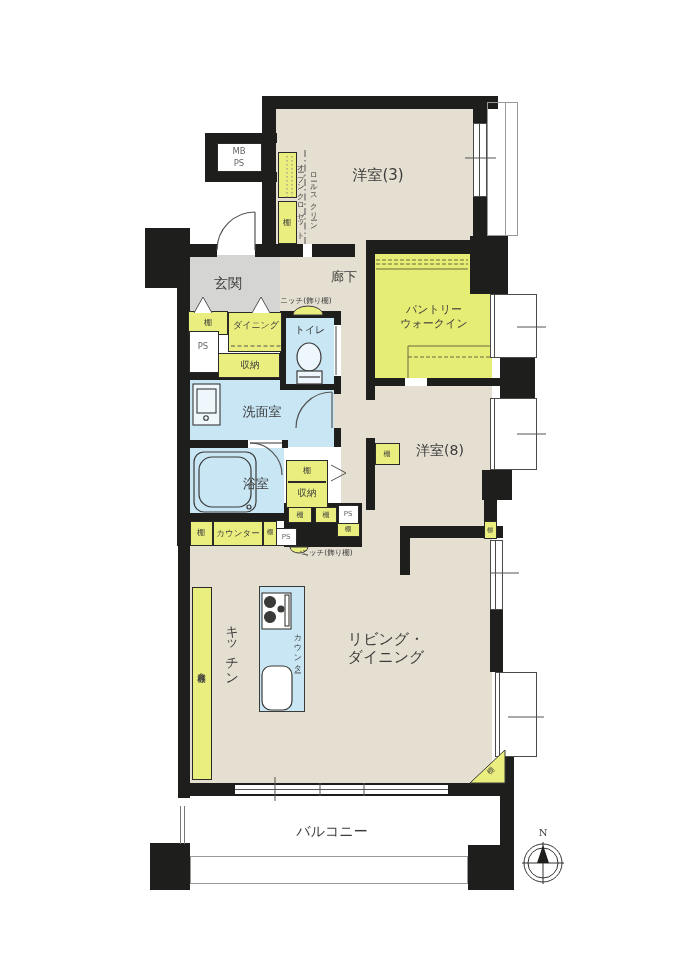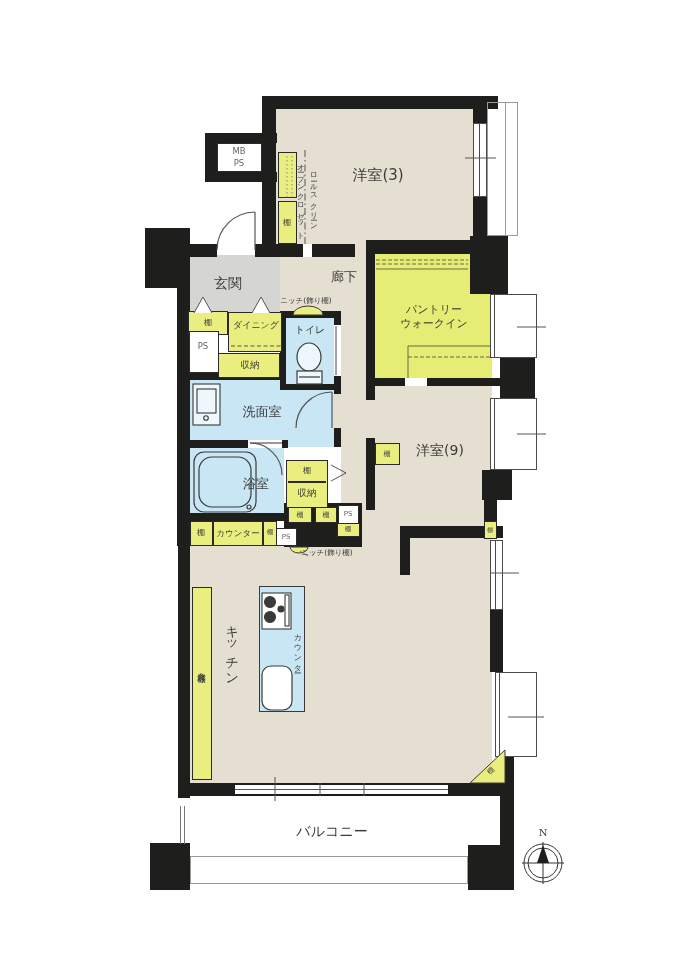--- a/index.html
+++ b/index.html
@@ -242,34 +242,38 @@
   <div class="lbl" style="left:306px;top:301px;font-size:7.5px;">ニッチ(飾り棚)</div>
   <div class="lbl" style="left:310px;top:330px;font-size:10px;">トイレ</div>
   <div class="lbl" style="left:208px;top:323px;font-size:8px;">棚</div>
   <div class="lbl" style="left:256px;top:325px;font-size:9px;">ダイニング</div>
   <div class="lbl muted" style="left:203px;top:346px;font-size:8.5px;">PS</div>
   <div class="lbl" style="left:250px;top:365px;font-size:9.5px;">収納</div>
   <div class="lbl" style="left:262px;top:412px;font-size:13px;">洗面室</div>
   <div class="lbl" style="left:256px;top:484px;font-size:13px;">浴室</div>
   <div class="lbl" style="left:434px;top:310px;font-size:11px;">パントリー</div>
   <div class="lbl" style="left:434px;top:324px;font-size:11px;">ウォークイン</div>
-  <div class="lbl" style="left:440px;top:450px;font-size:14px;">洋室(9)</div>
+  <div class="lbl" style="left:440px;top:450px;font-size:14px;">洋室(8)</div>
   <div class="lbl" style="left:387px;top:454px;font-size:7px;">棚</div>
   <div class="lbl" style="left:307px;top:471px;font-size:8px;">棚</div>
   <div class="lbl" style="left:307px;top:493px;font-size:9.5px;">収納</div>
   <div class="lbl" style="left:300px;top:515px;font-size:7px;">棚</div>
   <div class="lbl" style="left:326px;top:515px;font-size:7px;">棚</div>
   <div class="lbl muted" style="left:348px;top:514px;font-size:7px;">PS</div>
   <div class="lbl" style="left:348px;top:530px;font-size:6.5px;">棚</div>
   <div class="lbl muted" style="left:286px;top:537px;font-size:7px;">PS</div>
   <div class="lbl" style="left:327px;top:553px;font-size:7.5px;">ニッチ(飾り棚)</div>
   <div class="lbl" style="left:201px;top:533px;font-size:8px;">棚</div>
   <div class="lbl" style="left:238px;top:533px;font-size:8.5px;">カウンター</div>
   <div class="lbl" style="left:270px;top:533px;font-size:6.5px;">棚</div>
   <div class="lbl vert" style="left:232px;top:648px;font-size:13px;">キッチン</div>
   <div class="lbl vert" style="left:202px;top:668px;font-size:8.5px;">食器棚</div>
   <div class="lbl vert" style="left:297px;top:649px;font-size:8px;">カウンター</div>
+  <div class="lbl" style="left:386px;top:649px;font-size:15px;">
+    <div>リビング・</div>
+    <div>ダイニング</div>
+  </div>
   <div class="lbl" style="left:490px;top:530px;font-size:6px;">棚</div>
   <div class="lbl rot45" style="left:491px;top:771px;font-size:7px;">棚</div>
   <div class="lbl" style="left:332px;top:831px;font-size:14px;">バルコニー</div>
   <div class="lbl" style="left:543px;top:833px;font-size:10px;font-family:'DejaVu Serif',serif;">N</div>
 
 </div>
 
 </body></html>

